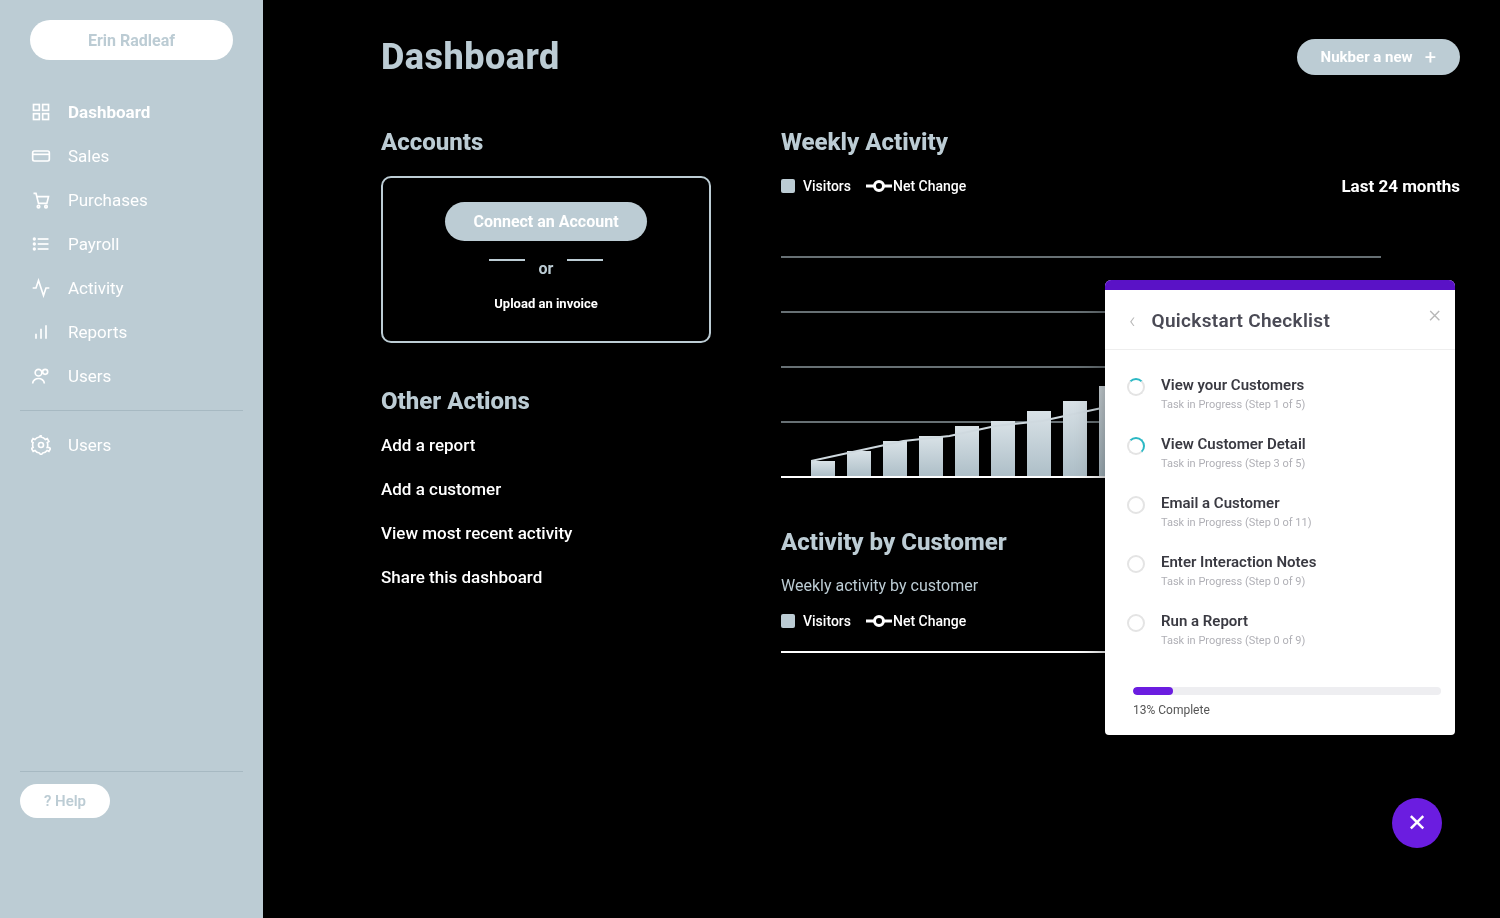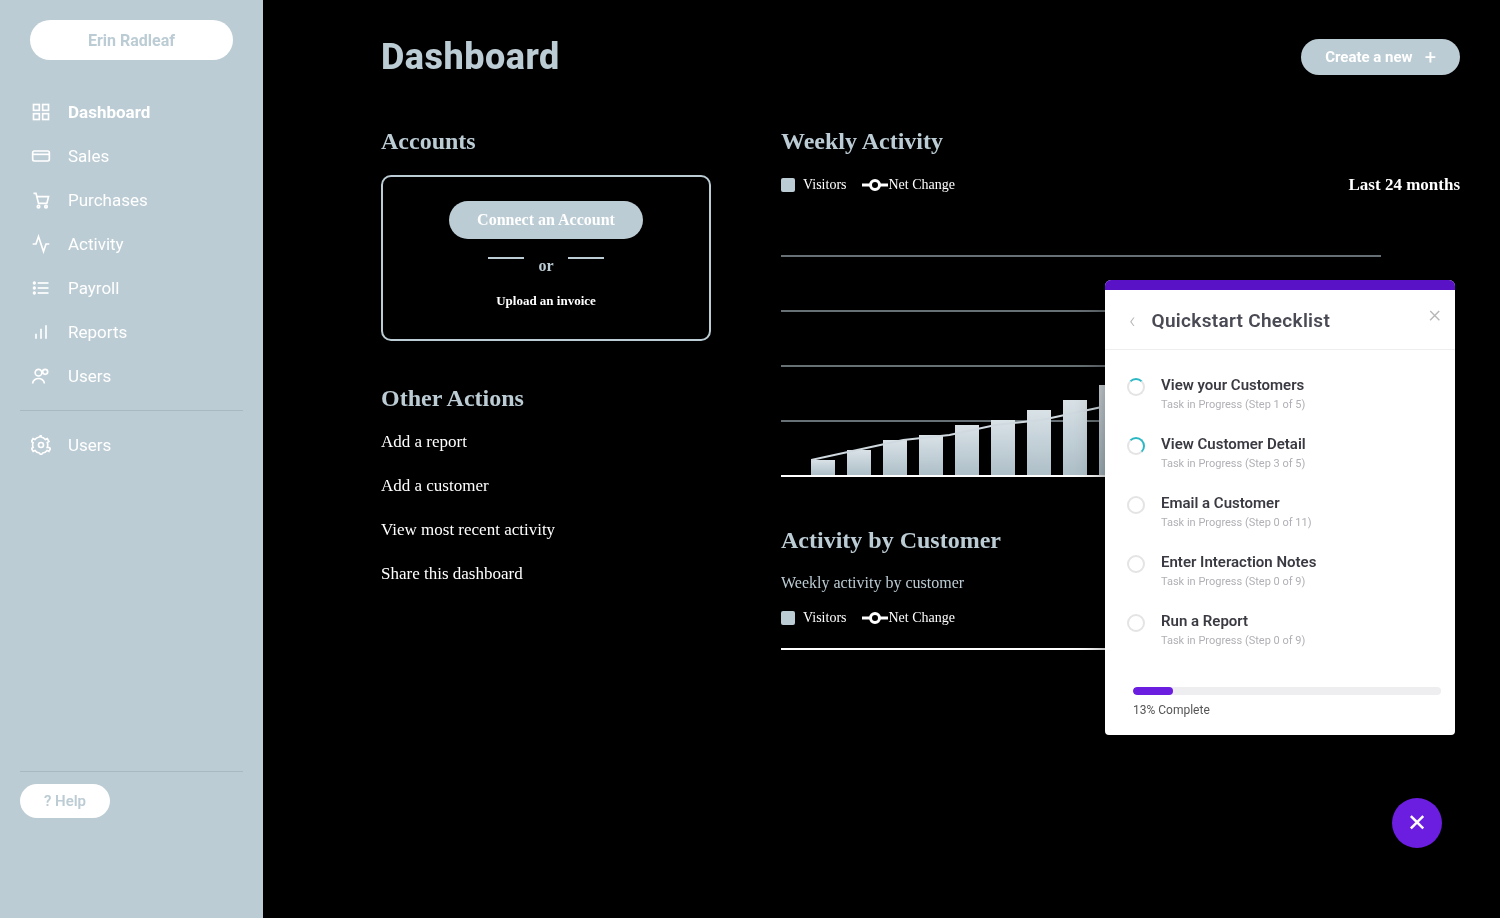--- a/index.html
+++ b/index.html
@@ -19,21 +19,21 @@
   .help-pill { background: #fff; border-radius: 999px; width: 90px; height: 34px; display:flex; align-items:center; justify-content:center; color:#bcccd4; font-weight:600; font-size:15px; margin-top: 12px; }
   .bottom-divider { height:0; border-top:1px solid #a7b9c2; margin-bottom: 8px; }
 
   
   .main { position: absolute; left: 263px; top: 0; right: 0; height: 100%; background: #000; padding: 36px 40px 0 118px; color: #bcccd4; }
   .row-top { display: flex; justify-content: space-between; align-items: center; margin-bottom: 50px; }
   .page-title { font-size: 36px; font-weight: 800; letter-spacing: 0.5px; }
   .create-btn { background: #bcccd4; color: #fff; border-radius: 999px; height: 36px; padding: 0 24px; display:flex; align-items:center; gap:12px; font-weight:700; font-size:15px; }
   .plus-icon { font-size: 20px; font-weight: 400; }
 
-  .cols { display:flex; gap: 70px; font-family: Liberation Serif, serif; }
+  .cols { display:flex; gap: 70px; }
   .col-left { width: 330px; flex-shrink:0; }
   .col-right { flex: 1; }
 
   .section-title { font-size: 24px; font-weight:800; margin-bottom: 20px; }
   .accounts-box { border: 2px solid #bcccd4; border-radius: 10px; padding: 24px 20px 30px 20px; display:flex; flex-direction:column; align-items:center; gap:18px; margin-bottom: 44px; }
   .connect-btn { background: #bcccd4; color:#fff; border-radius:999px; padding: 10px 28px; font-weight:700; font-size:16px; }
   .or-row { display:flex; align-items:flex-start; gap:14px; color:#bcccd4; font-weight:700; }
   .or-line { width:36px; height:0; border-top:2px solid #bcccd4; }
   .upload-link { color:#fff; font-weight:700; font-size:13px; }
 
@@ -115,41 +115,41 @@
             <circle cx="9" cy="20" r="1.5"></circle>
             <circle cx="18" cy="20" r="1.5"></circle>
             <path d="M3 4h3l3 12h10l2-8H7"></path>
           </svg>
         </span>
       <span>Purchases</span>
     </li>
     <li class="nav-item">
       <span class="nav-icon">
           <svg viewBox="0 0 24 24" width="20" height="20">
-            <polyline points="22 12 18 12 15 21 9 3 6 12 2 12"></polyline>
-          </svg>
-        </span>
-      <span>Activity</span>
-    </li>
-    <li class="nav-item">
-      <span class="nav-icon">
-          <svg viewBox="0 0 24 24" width="20" height="20">
             <line x1="8" y1="6" x2="21" y2="6"></line>
             <line x1="8" y1="12" x2="21" y2="12"></line>
             <line x1="8" y1="18" x2="21" y2="18"></line>
             <circle cx="4" cy="6" r="1"></circle>
             <circle cx="4" cy="12" r="1"></circle>
             <circle cx="4" cy="18" r="1"></circle>
           </svg>
         </span>
       <span>Payroll</span>
     </li>
     <li class="nav-item">
       <span class="nav-icon">
           <svg viewBox="0 0 24 24" width="20" height="20">
+            <polyline points="22 12 18 12 15 21 9 3 6 12 2 12"></polyline>
+          </svg>
+        </span>
+      <span>Activity</span>
+    </li>
+    <li class="nav-item">
+      <span class="nav-icon">
+          <svg viewBox="0 0 24 24" width="20" height="20">
             <line x1="6" y1="20" x2="6" y2="14"></line>
             <line x1="12" y1="20" x2="12" y2="8"></line>
             <line x1="18" y1="20" x2="18" y2="4"></line>
           </svg>
         </span>
       <span>Reports</span>
     </li>
     <li class="nav-item">
       <span class="nav-icon">
           <svg viewBox="0 0 24 24" width="20" height="20">
@@ -176,21 +176,21 @@
   <div class="sidebar-bottom">
     <div class="bottom-divider"></div>
     <div class="help-pill">? Help</div>
   </div>
 </div>
 
 <div class="main">
   <div class="row-top">
     <div class="page-title">Dashboard</div>
     <div class="create-btn">
-      <span>Create a new</span>
+      <span>Nukber a new</span>
       <span class="plus-icon">+</span>
     </div>
   </div>
 
   <div class="cols">
     <div class="col-left">
       <div class="section-title">Accounts</div>
       <div class="accounts-box">
         <div class="connect-btn">Connect an Account</div>
         <div class="or-row">

